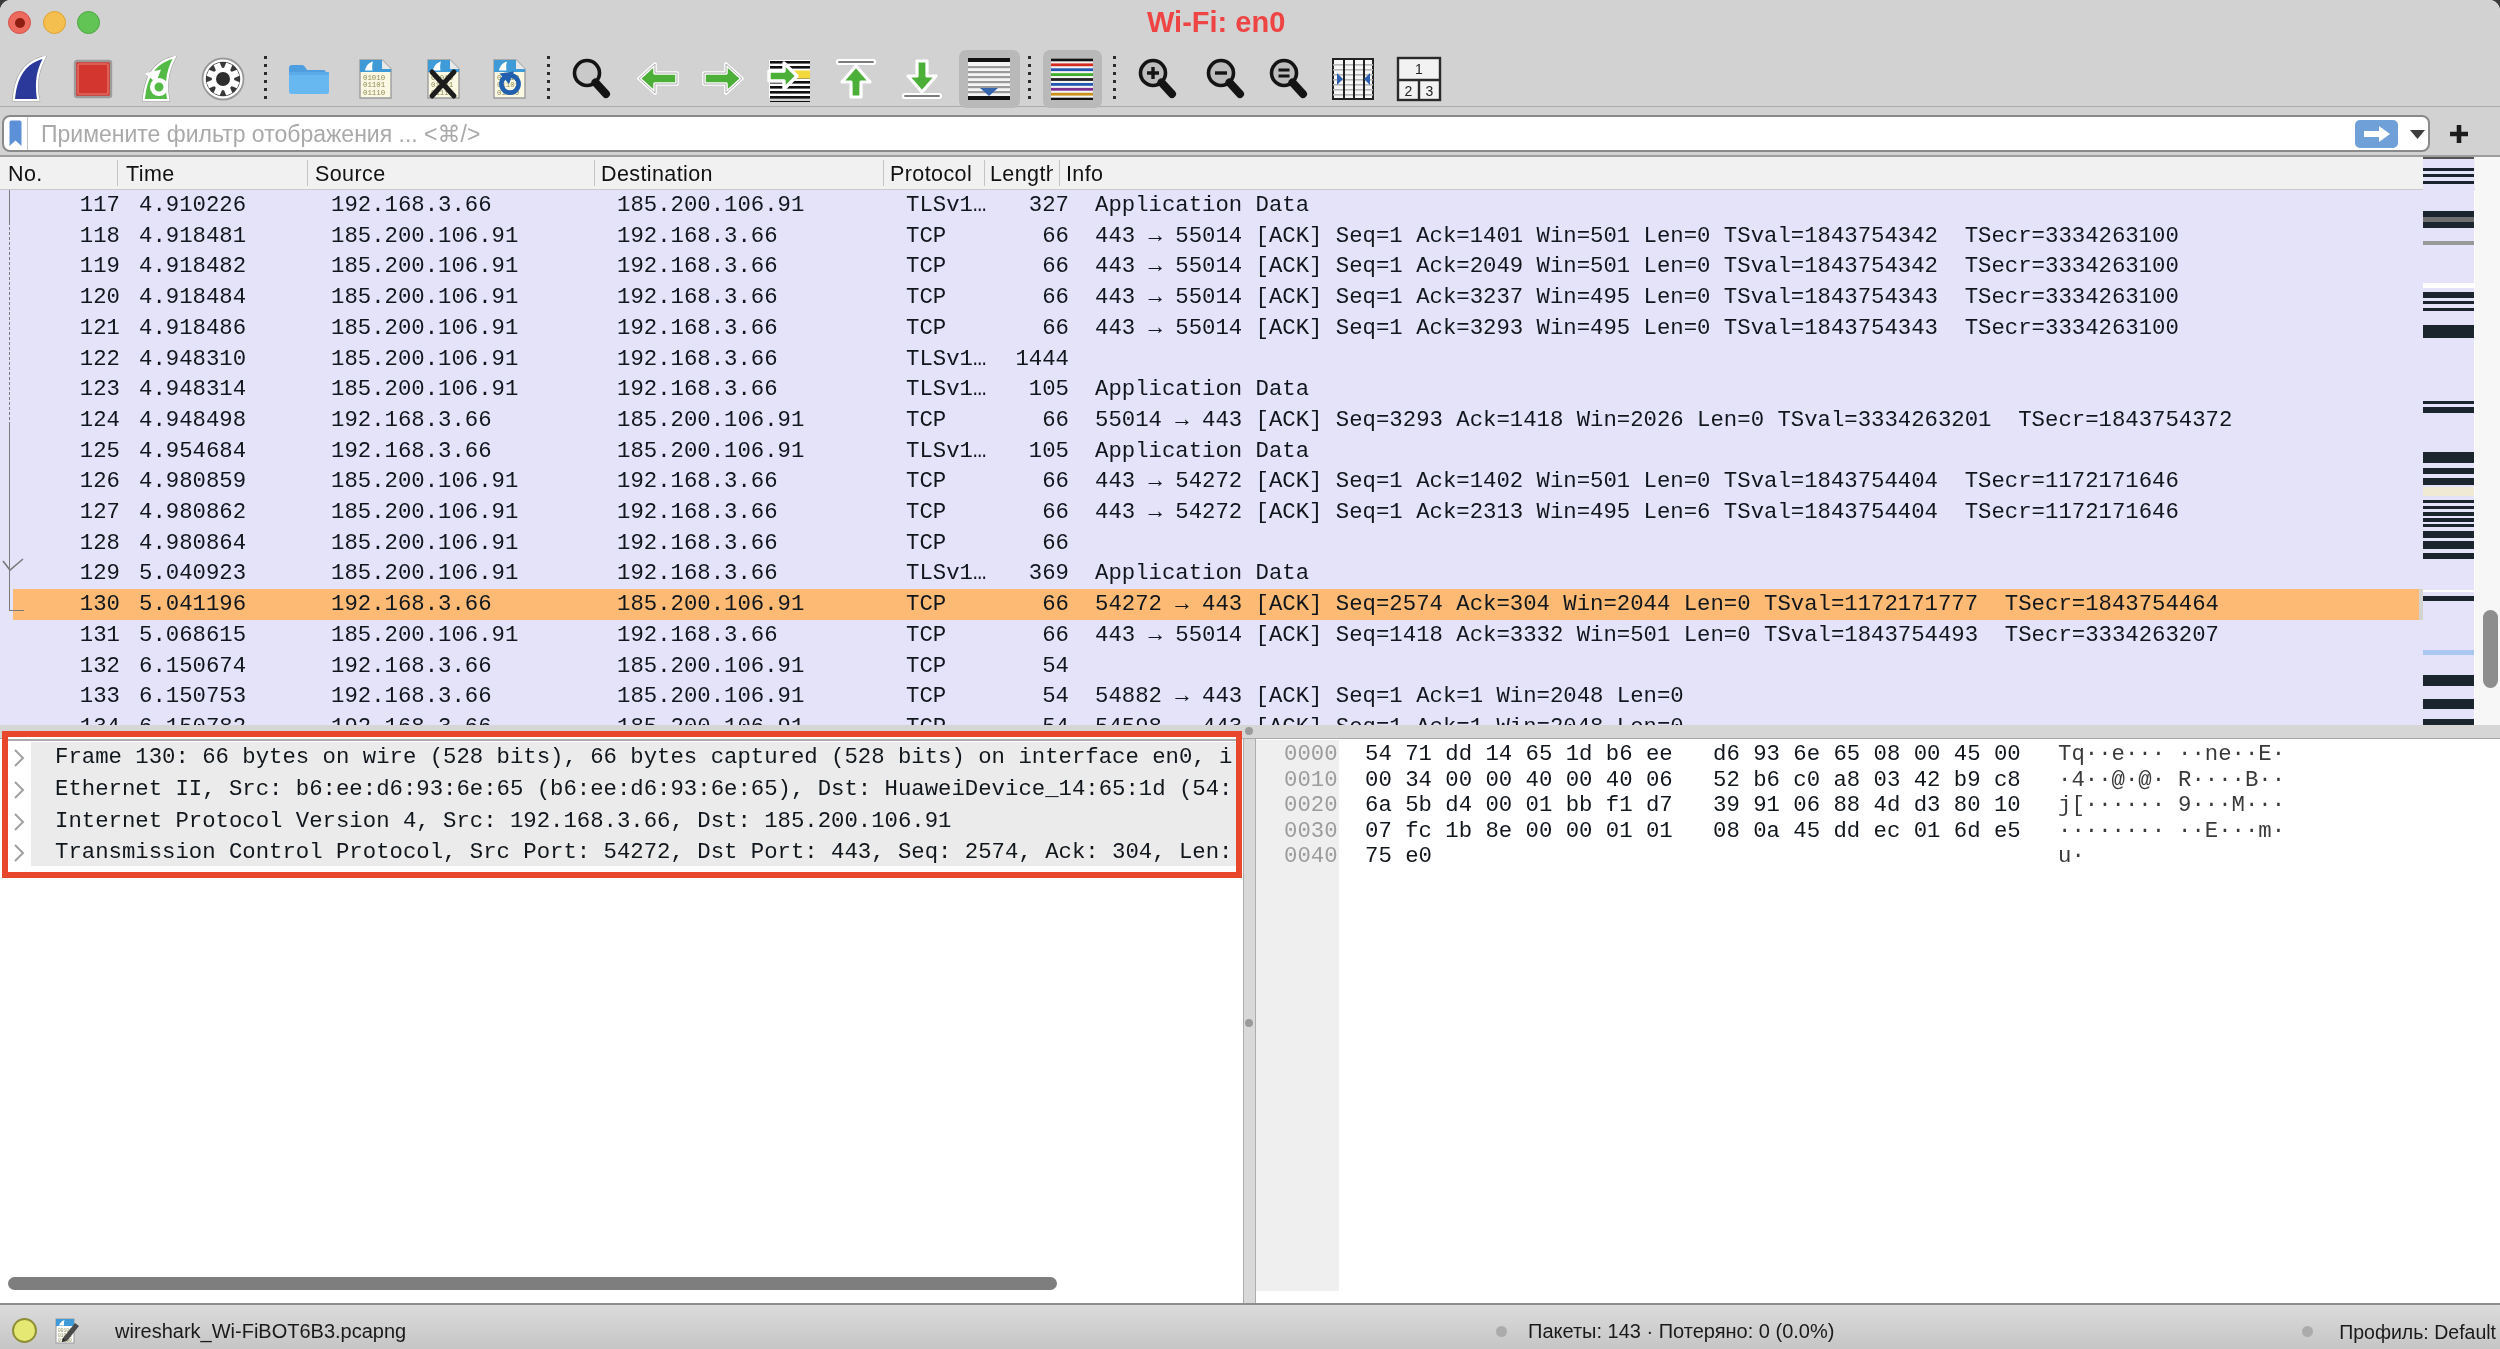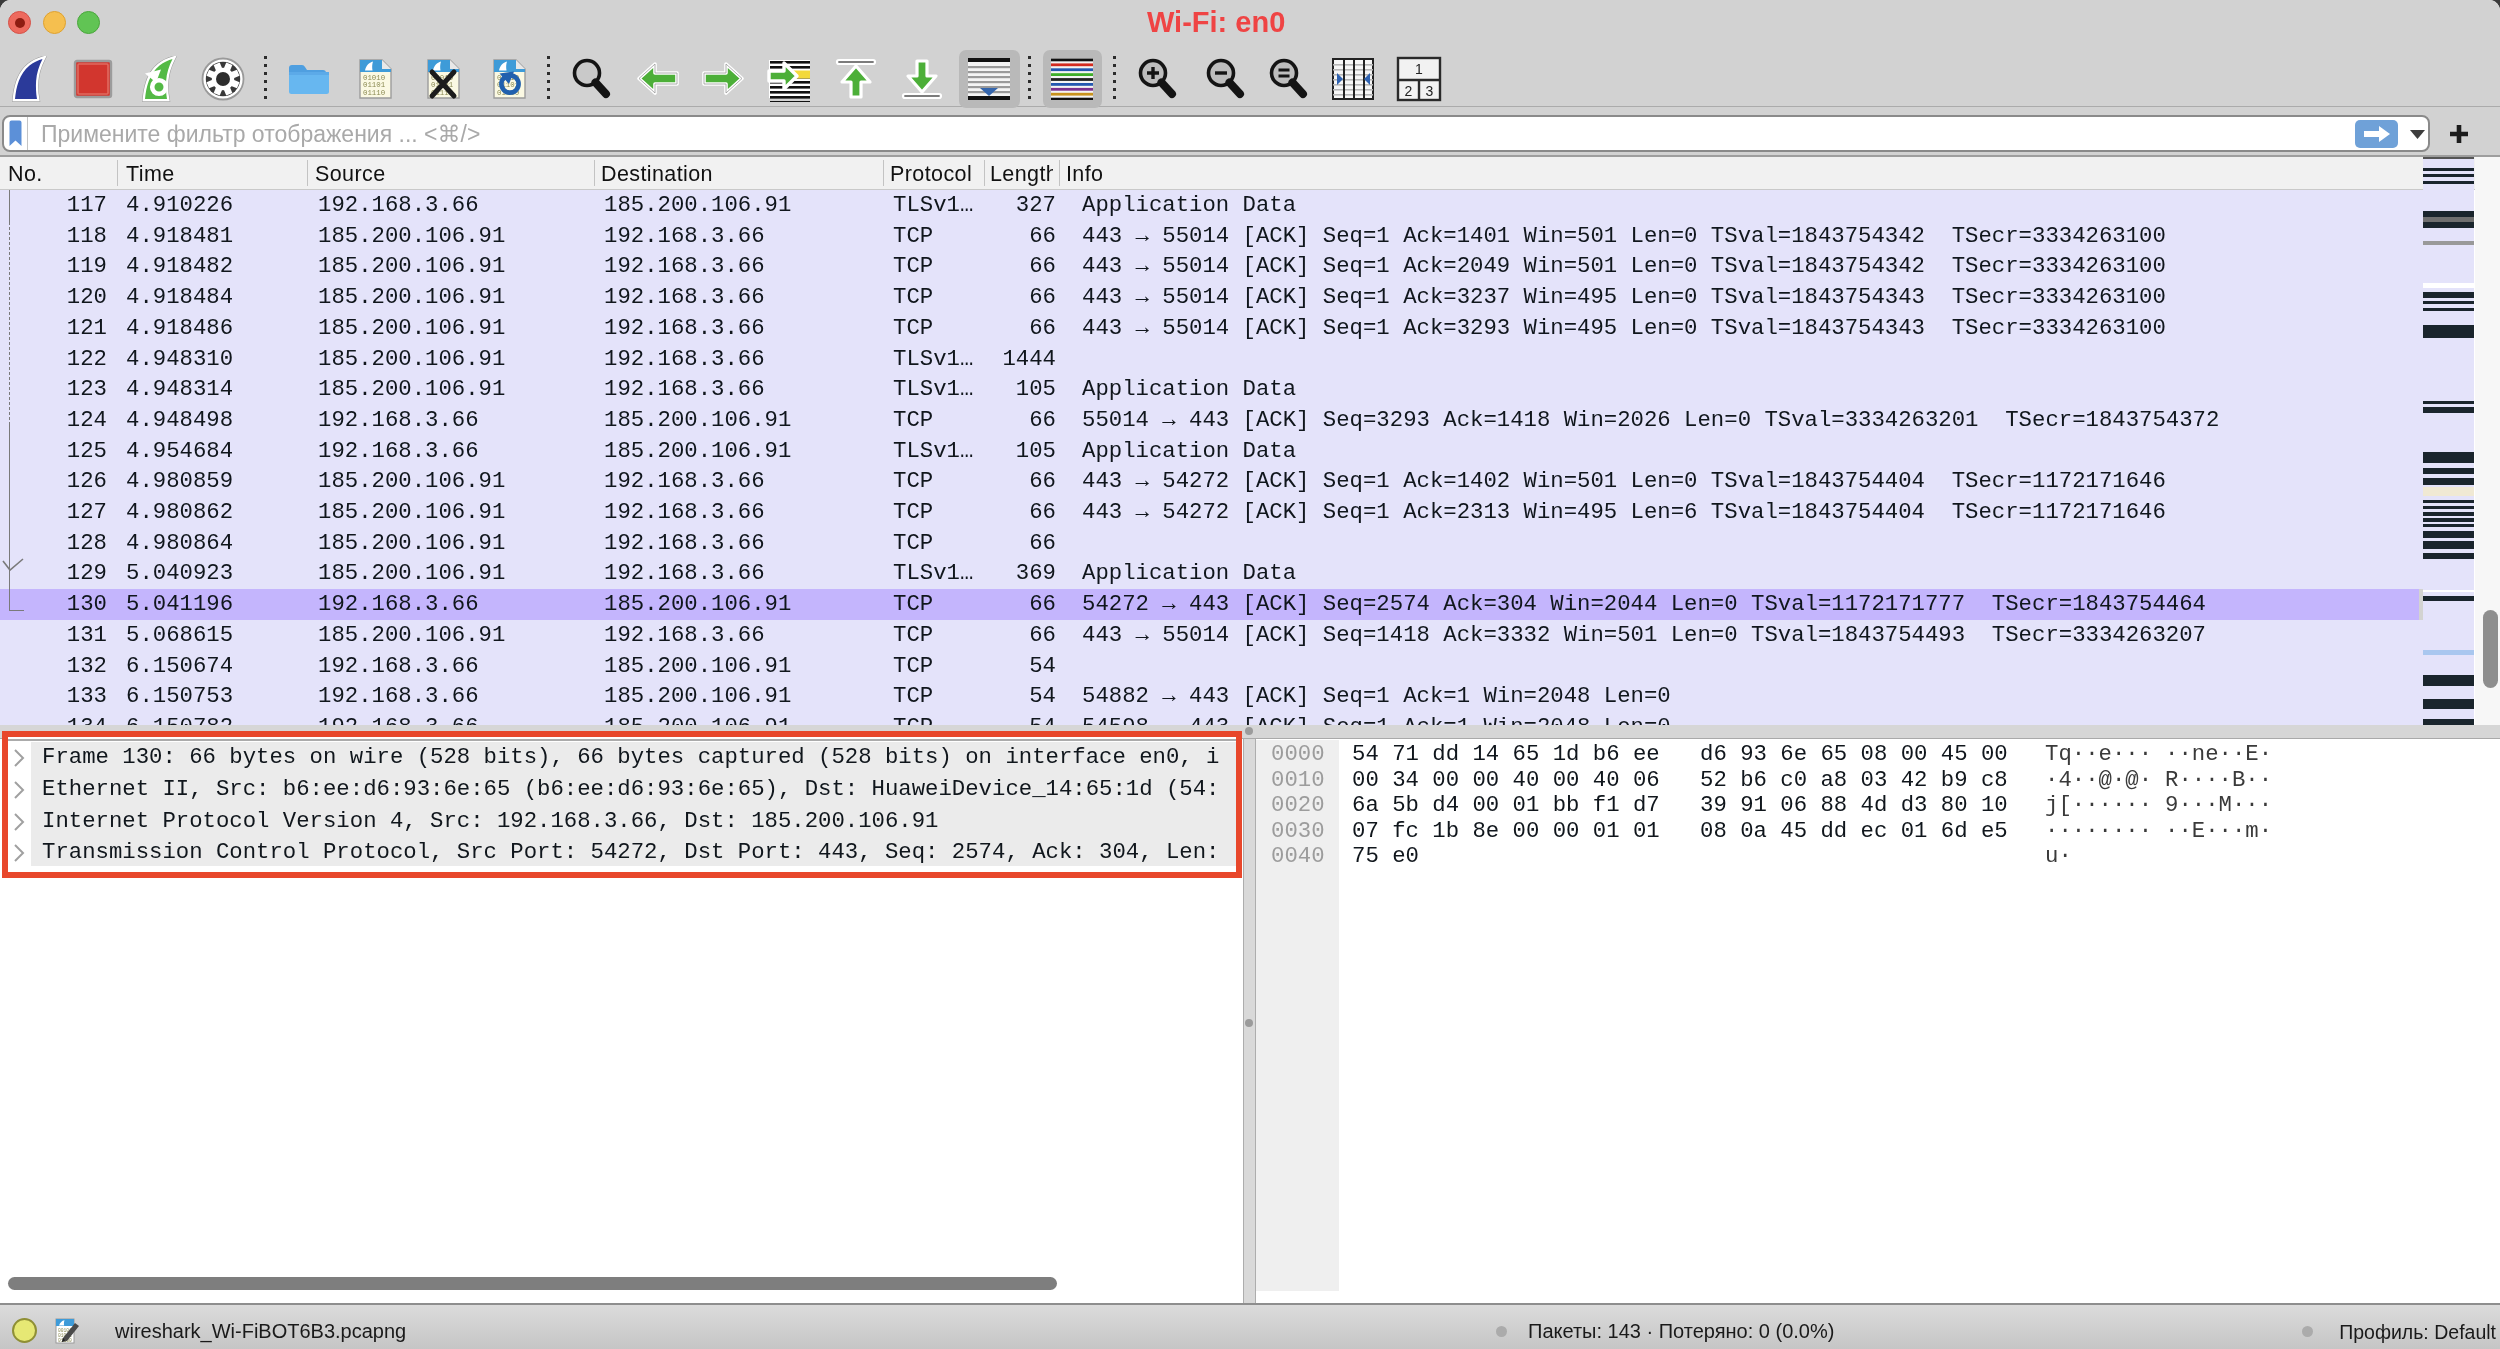--- a/index.html
+++ b/index.html
@@ -1,20 +1,20 @@
 <!DOCTYPE html>
 <html><head><meta charset="utf-8">
 <style>
 html,body{margin:0;padding:0;}
 body{width:2500px;height:1349px;background:#3a3a3a;overflow:hidden;position:relative;
      font-family:"Liberation Sans",sans-serif;}
 .win{position:absolute;left:0;top:0;width:2500px;height:1349px;background:#fff;
      border-radius:11px 11px 0 0;overflow:hidden;}
 .abs{position:absolute;}
-.mono{font-family:"Liberation Mono",monospace;font-size:22.3px;white-space:pre;color:#10161c;}
+.mono{font-family:"Liberation Mono",monospace;font-size:22.3px;white-space:pre;color:#10161c;margin-left:13px;}
 .row{position:absolute;left:0;width:2419px;height:31px;overflow:hidden;}
 .cell{position:absolute;top:0;line-height:31px;}
 .rnum{text-align:right;}
 </style></head><body>
 <div class="win">
 
 <div class="abs" style="left:0;top:0;width:2500px;height:157px;background:#d2d2d2;"></div>
 <div class="abs" style="left:0;top:106px;width:2500px;height:1px;background:#ababab;"></div>
 
 <div class="abs" style="left:8px;top:11px;width:23px;height:23px;border-radius:50%;background:#ed6a5e;border:1px solid #d55147;box-sizing:border-box;"></div>
@@ -338,21 +338,21 @@
 </div>
 <div class="row mono" style="top:368.4px;">
 <span class="cell rnum" style="left:27px;width:80px;">129</span>
 <span class="cell" style="left:126px;">5.040923</span>
 <span class="cell" style="left:318px;">185.200.106.91</span>
 <span class="cell" style="left:604px;">192.168.3.66</span>
 <span class="cell" style="left:893px;">TLSv1…</span>
 <span class="cell rnum" style="left:976px;width:80px;">369</span>
 <span class="cell" style="left:1082px;">Application Data</span>
 </div>
-<div class="row mono" style="top:399.1px;background:#c4b5fd;">
+<div class="row mono" style="top:399.1px;background:#fdba74;">
 <span class="cell rnum" style="left:27px;width:80px;">130</span>
 <span class="cell" style="left:126px;">5.041196</span>
 <span class="cell" style="left:318px;">192.168.3.66</span>
 <span class="cell" style="left:604px;">185.200.106.91</span>
 <span class="cell" style="left:893px;">TCP</span>
 <span class="cell rnum" style="left:976px;width:80px;">66</span>
 <span class="cell" style="left:1082px;">54272 → 443 [ACK] Seq=2574 Ack=304 Win=2044 Len=0 TSval=1172171777  TSecr=1843754464</span>
 </div>
 <div class="row mono" style="top:429.8px;">
 <span class="cell rnum" style="left:27px;width:80px;">131</span>

